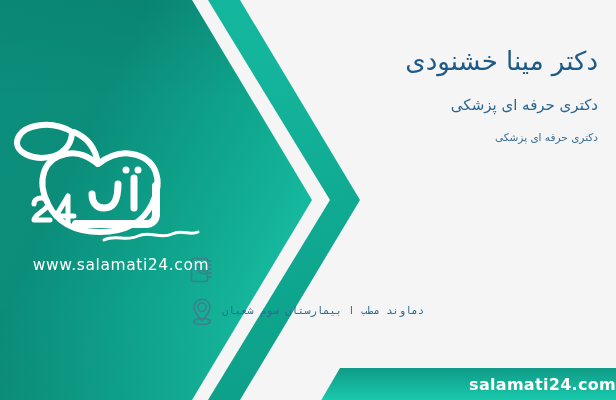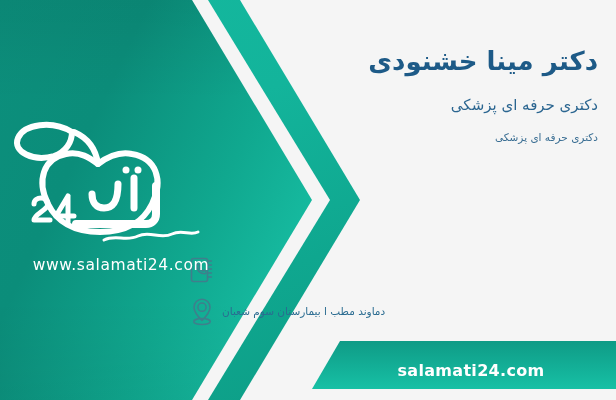--- a/index.html
+++ b/index.html
@@ -88,21 +88,21 @@
   
   .doctor-name {
     position: absolute;
     right: 18px;
     top: 46px;
     width: 420px;
     text-align: right;
     direction: rtl;
     color: #1d5a87;
     font-size: 26px;
-    font-weight: bold;
+    font-weight: normal;
     letter-spacing: 0px;
     z-index: 5;
   }
   .doctor-degree {
     position: absolute;
     right: 18px;
     top: 96px;
     width: 420px;
     text-align: right;
     direction: rtl;
@@ -143,34 +143,35 @@
     align-items: center;
     justify-content: center;
   }
   .contact-text {
     color: #2b6c91;
     font-size: 10.5px;
     text-align: center;
     direction: rtl;
     padding-right: 6px;
     line-height: 1.3;
+    font-family: Liberation Mono, monospace;
   }
 
   
   .bottom-bar {
     position: absolute;
     left: 312px;
     bottom: 0;
     width: 304px;
-    height: 59px;
+    height: 32px;
     background: linear-gradient(180deg, #0f9b86 0%, #14b49b 55%, #1ac9ac 100%);
     clip-path: polygon(28px 0, 304px 0, 304px 48px, 0 48px);
     display: flex;
     align-items: center;
-    justify-content: center;
+    justify-content: flex-end;
     z-index: 7;
   }
   .bottom-bar-text {
     color: #ffffff;
     font-size: 16px;
     font-weight: bold;
     letter-spacing: 0.3px;
     padding-left: 14px;
   }
 </style>

